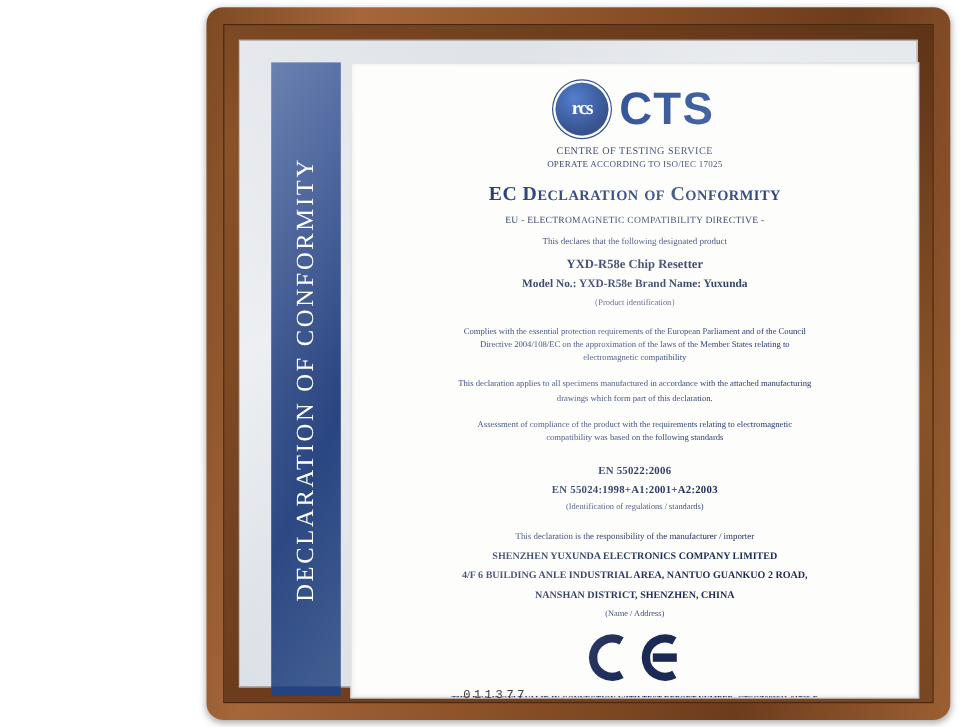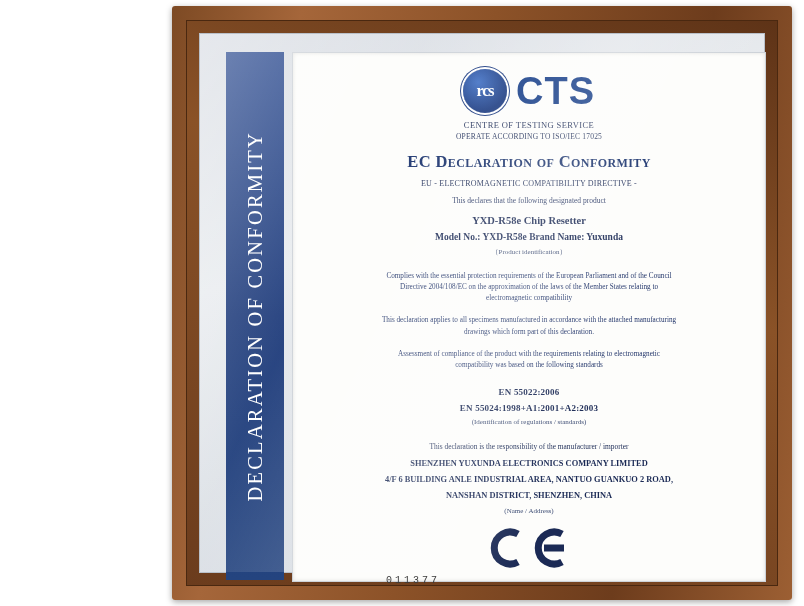--- a/index.html
+++ b/index.html
@@ -13,21 +13,21 @@
     position:relative;
     width:804px;height:606px;
     background:#ffffff;
   }
   
   .frame-outer{
     position:absolute;
     left:172px;top:6px;
     width:620px;height:594px;
     background:linear-gradient(100deg,#7d4a24 0%,#a5663a 18%,#8c5228 45%,#6d3c1c 75%,#9c5f33 100%);
-    border-radius:3px;
+    border-radius:14px;
     box-shadow:0 2px 6px rgba(0,0,0,.35);
   }
   .frame-bevel{
     position:absolute;
     left:14px;top:14px;right:14px;bottom:14px;
     background:linear-gradient(200deg,#5e3317,#8a5227 40%,#6b3c1d);
     border:1px solid #4a2810;
   }
   .mat{
     position:absolute;

